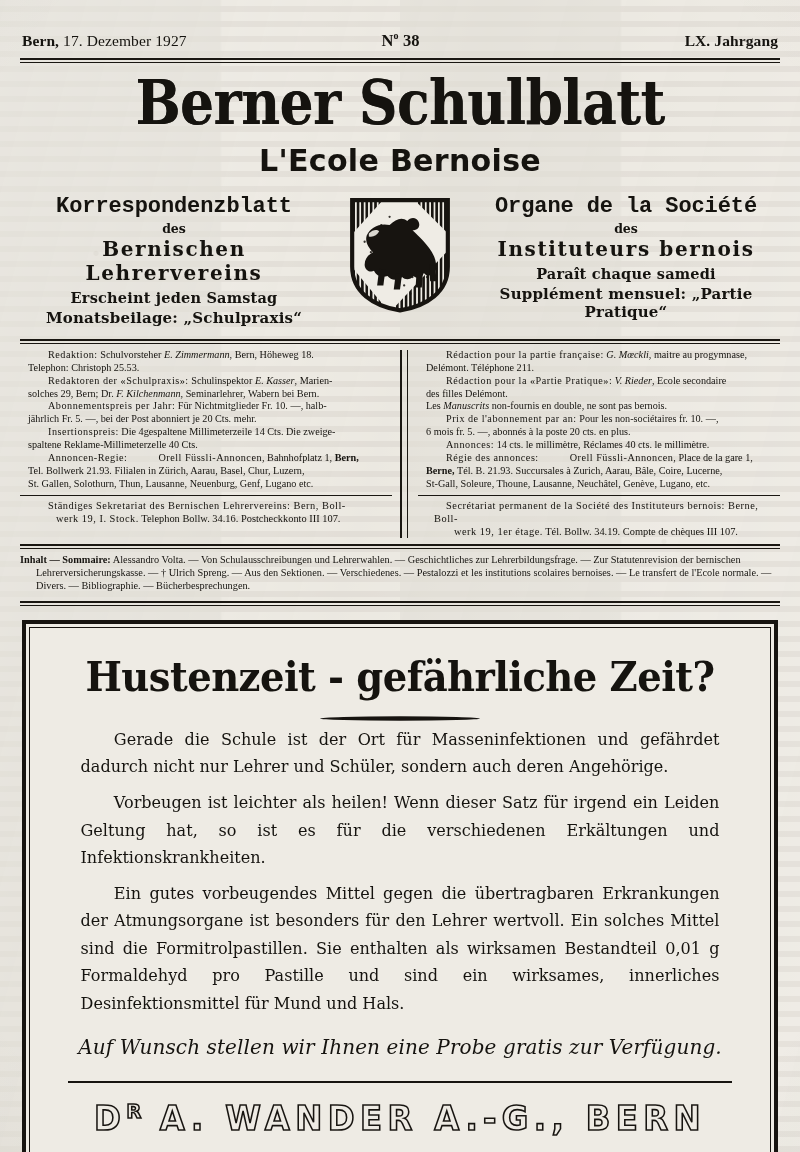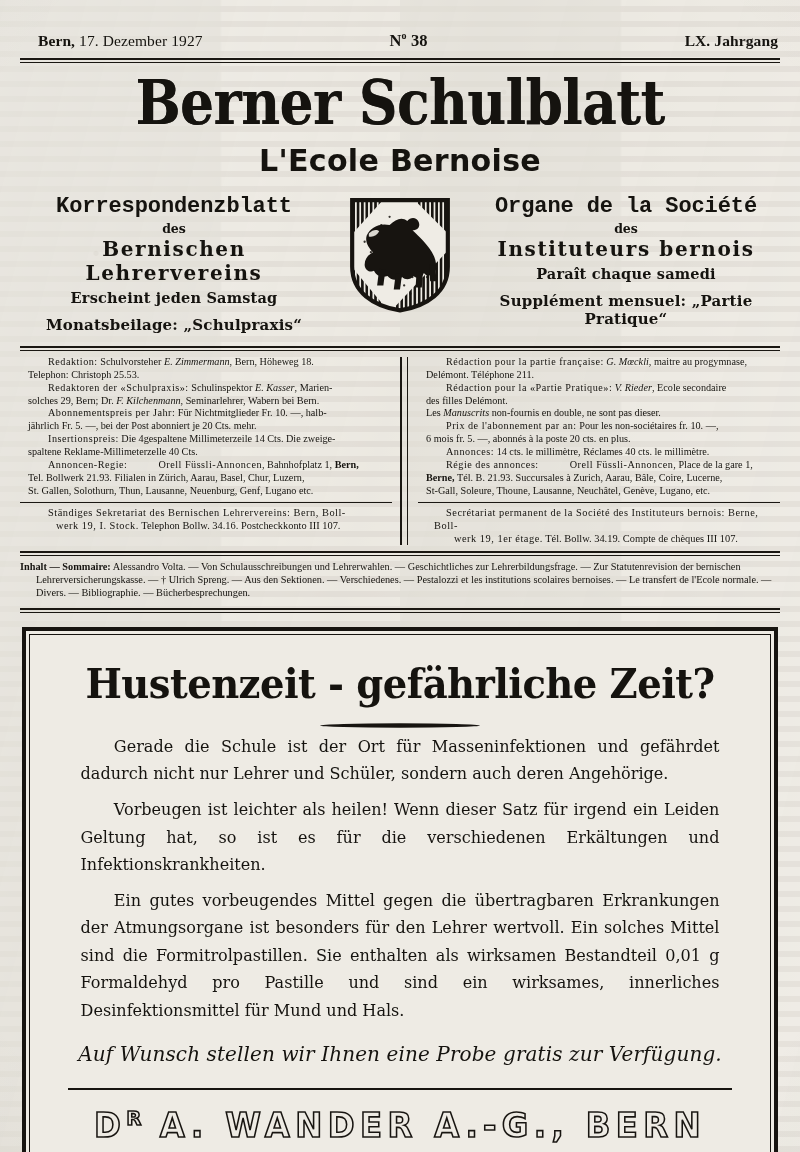--- a/index.html
+++ b/index.html
@@ -47,21 +47,21 @@
     background: radial-gradient(ellipse 115% 105% at 50% 48%, rgba(0,0,0,0) 58%, rgba(90,82,66,0.12) 100%);
   }
 
   .content { position: relative; z-index: 3; }
 
   
   .dateline {
     display: flex;
     align-items: baseline;
     justify-content: space-between;
-    padding: 30px 22px 0 38px;
+    padding: 30px 22px 0 22px;
     font-size: 15.5px;
     letter-spacing: 0.1px;
   }
   .dateline .b { font-weight: bold; }
   .issue-no { font-weight: bold; font-size: 16.5px; margin-left: -70px; }
   .issue-no sup { font-size: 10px; font-weight: bold; }
   .jahrgang { font-weight: bold; font-size: 15.5px; }
 
   .rule-double-top {
     margin: 7px 20px 0 20px;
@@ -109,21 +109,21 @@
   .sm-des { font-size: 12.5px; font-weight: bold; margin: 1px 0 1px 0; font-family: "DejaVu Serif", serif; }
   .sm-2 {
     font-family: "DejaVu Serif", serif;
     font-weight: bold;
     font-size: 20px;
     letter-spacing: 1.6px;
     line-height: 1.2;
     margin-top: 1px;
   }
   .sm-3 { font-size: 14.5px; font-weight: bold; margin-top: 4px; font-family: "DejaVu Serif", serif; letter-spacing: 0.2px;}
-  .sm-4 { font-size: 15px; font-weight: bold; margin-top: 10px; font-family: "DejaVu Serif", serif; letter-spacing: 0.2px;}
+  .sm-4 { font-size: 15px; font-weight: bold; margin-top: 3px; font-family: "DejaVu Serif", serif; letter-spacing: 0.2px;}
 
   
   .crest { width: 104px; flex: 0 0 104px; margin-top: 2px; }
   .crest svg { display: block; width: 100%; height: auto; }
 
   
   .rule-double-2 {
     margin: 12px 20px 0 20px;
     border-top: 2.4px solid #1a1712;
     border-bottom: 1.1px solid #1a1712;
@@ -378,21 +378,21 @@
         </div>
       </div>
 
       <div class="imp-divider"></div>
 
       <div class="imp-col imp-right">
         <p><span class="ks">Rédaction pour la partie française:</span><span class="iti"> G. Mœckli</span><span>, maitre au progymnase,</span></p>
         <p class="ni">Delémont. Téléphone 211.</p>
         <p><span class="ks">Rédaction pour la «Partie Pratique»:</span><span class="iti"> V. Rieder</span><span>, Ecole secondaire</span></p>
         <p class="ni">des filles Delémont.</p>
-        <p class="ni"><span>Les </span><span class="iti">Manuscrits</span><span> non-fournis en double, ne sont pas dieser.</span></p>
+        <p class="ni"><span>Les </span><span class="iti">Manuscrits</span><span> non-fournis en double, ne sont pas bernois.</span></p>
         <p><span class="ks">Prix de l'abonnement par an:</span><span> Pour les non-sociétaires fr. 10. —,</span></p>
         <p class="ni">6 mois fr. 5. —, abonnés à la poste 20 cts. en plus.</p>
         <p><span class="ks">Annonces:</span><span> 14 cts. le millimètre, Réclames 40 cts. le millimètre.</span></p>
         <p><span class="ks">Régie des annonces:</span><span class="ks"> Orell Füssli-Annoncen</span><span>, Place de la gare 1,</span></p>
         <p class="ni"><span class="k">Berne,</span><span> Tél. B. 21.93. Succursales à Zurich, Aarau, Bâle, Coire, Lucerne,</span></p>
         <p class="ni">St-Gall, Soleure, Thoune, Lausanne, Neuchâtel, Genève, Lugano, etc.</p>
 
         <div class="imp-sep"></div>
         <div class="imp-final">
           <p><span class="ks">Secrétariat permanent de la Société des Instituteurs bernois: Berne, Boll-</span></p>

